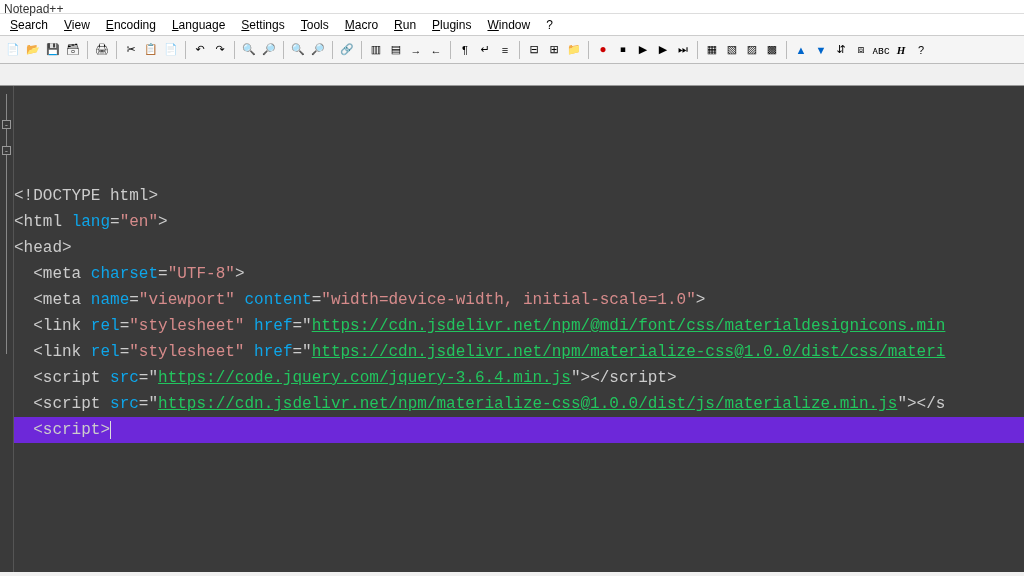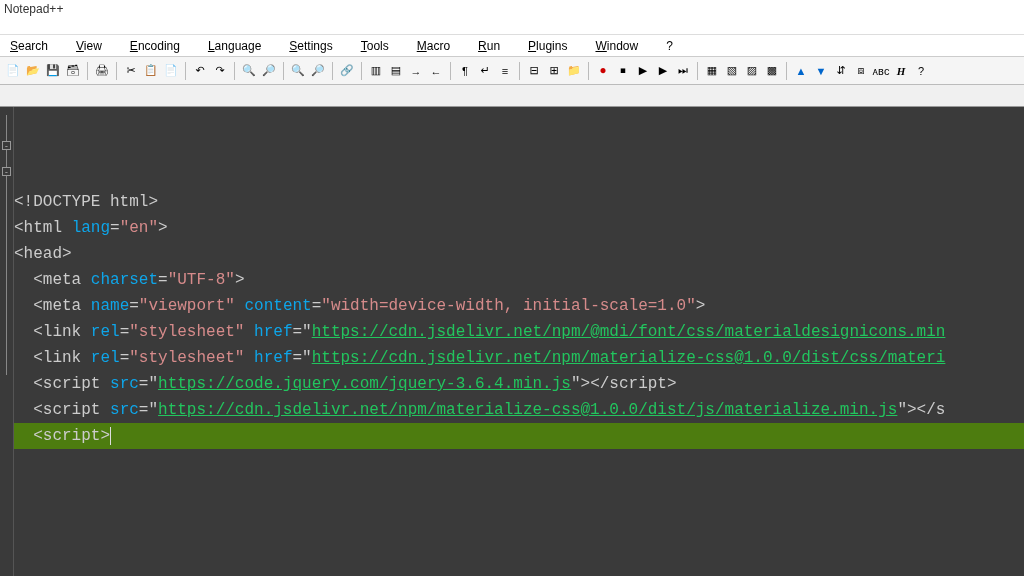--- a/index.html
+++ b/index.html
@@ -10,27 +10,27 @@
   width: 1024px;
   height: 576px;
   overflow: hidden;
 }
 .titlebar {
   background: #fff;
   padding: 2px 4px;
   font-size: 12px;
   color: #333;
   border-bottom: 1px solid #ddd;
-  height: 35px;
+  height: 14px;
 }
 .menubar {
   background: #fff;
   padding: 2px 2px;
   display: flex;
-  gap: 12px;
+  gap: 0;
   border-bottom: 1px solid #ccc;
   height: 22px;
   align-items: center;
 }
 .menu-item {
   padding: 2px 8px;
   cursor: pointer;
   font-size: 12px;
   color: #000;
 }
@@ -102,24 +102,25 @@
   border: 1px solid #999;
   background: #3a3a3a;
   font-size: 8px;
   line-height: 7px;
   text-align: center;
   color: #ccc;
 }
 .code {
   padding-left: 14px;
   padding-top: 4px;
+  margin-top: 15px;
 }
 .line { white-space: pre; }
 .line.active {
-  background: #4d7c0f;
+  background: #6d28d9;
 }
 .cursor {
   display: inline-block;
   width: 1px;
   height: 18px;
   background: #ddd;
   vertical-align: middle;
   animation: blink 1s steps(1) infinite;
 }
 @keyframes blink { 50% { opacity: 0; } }

